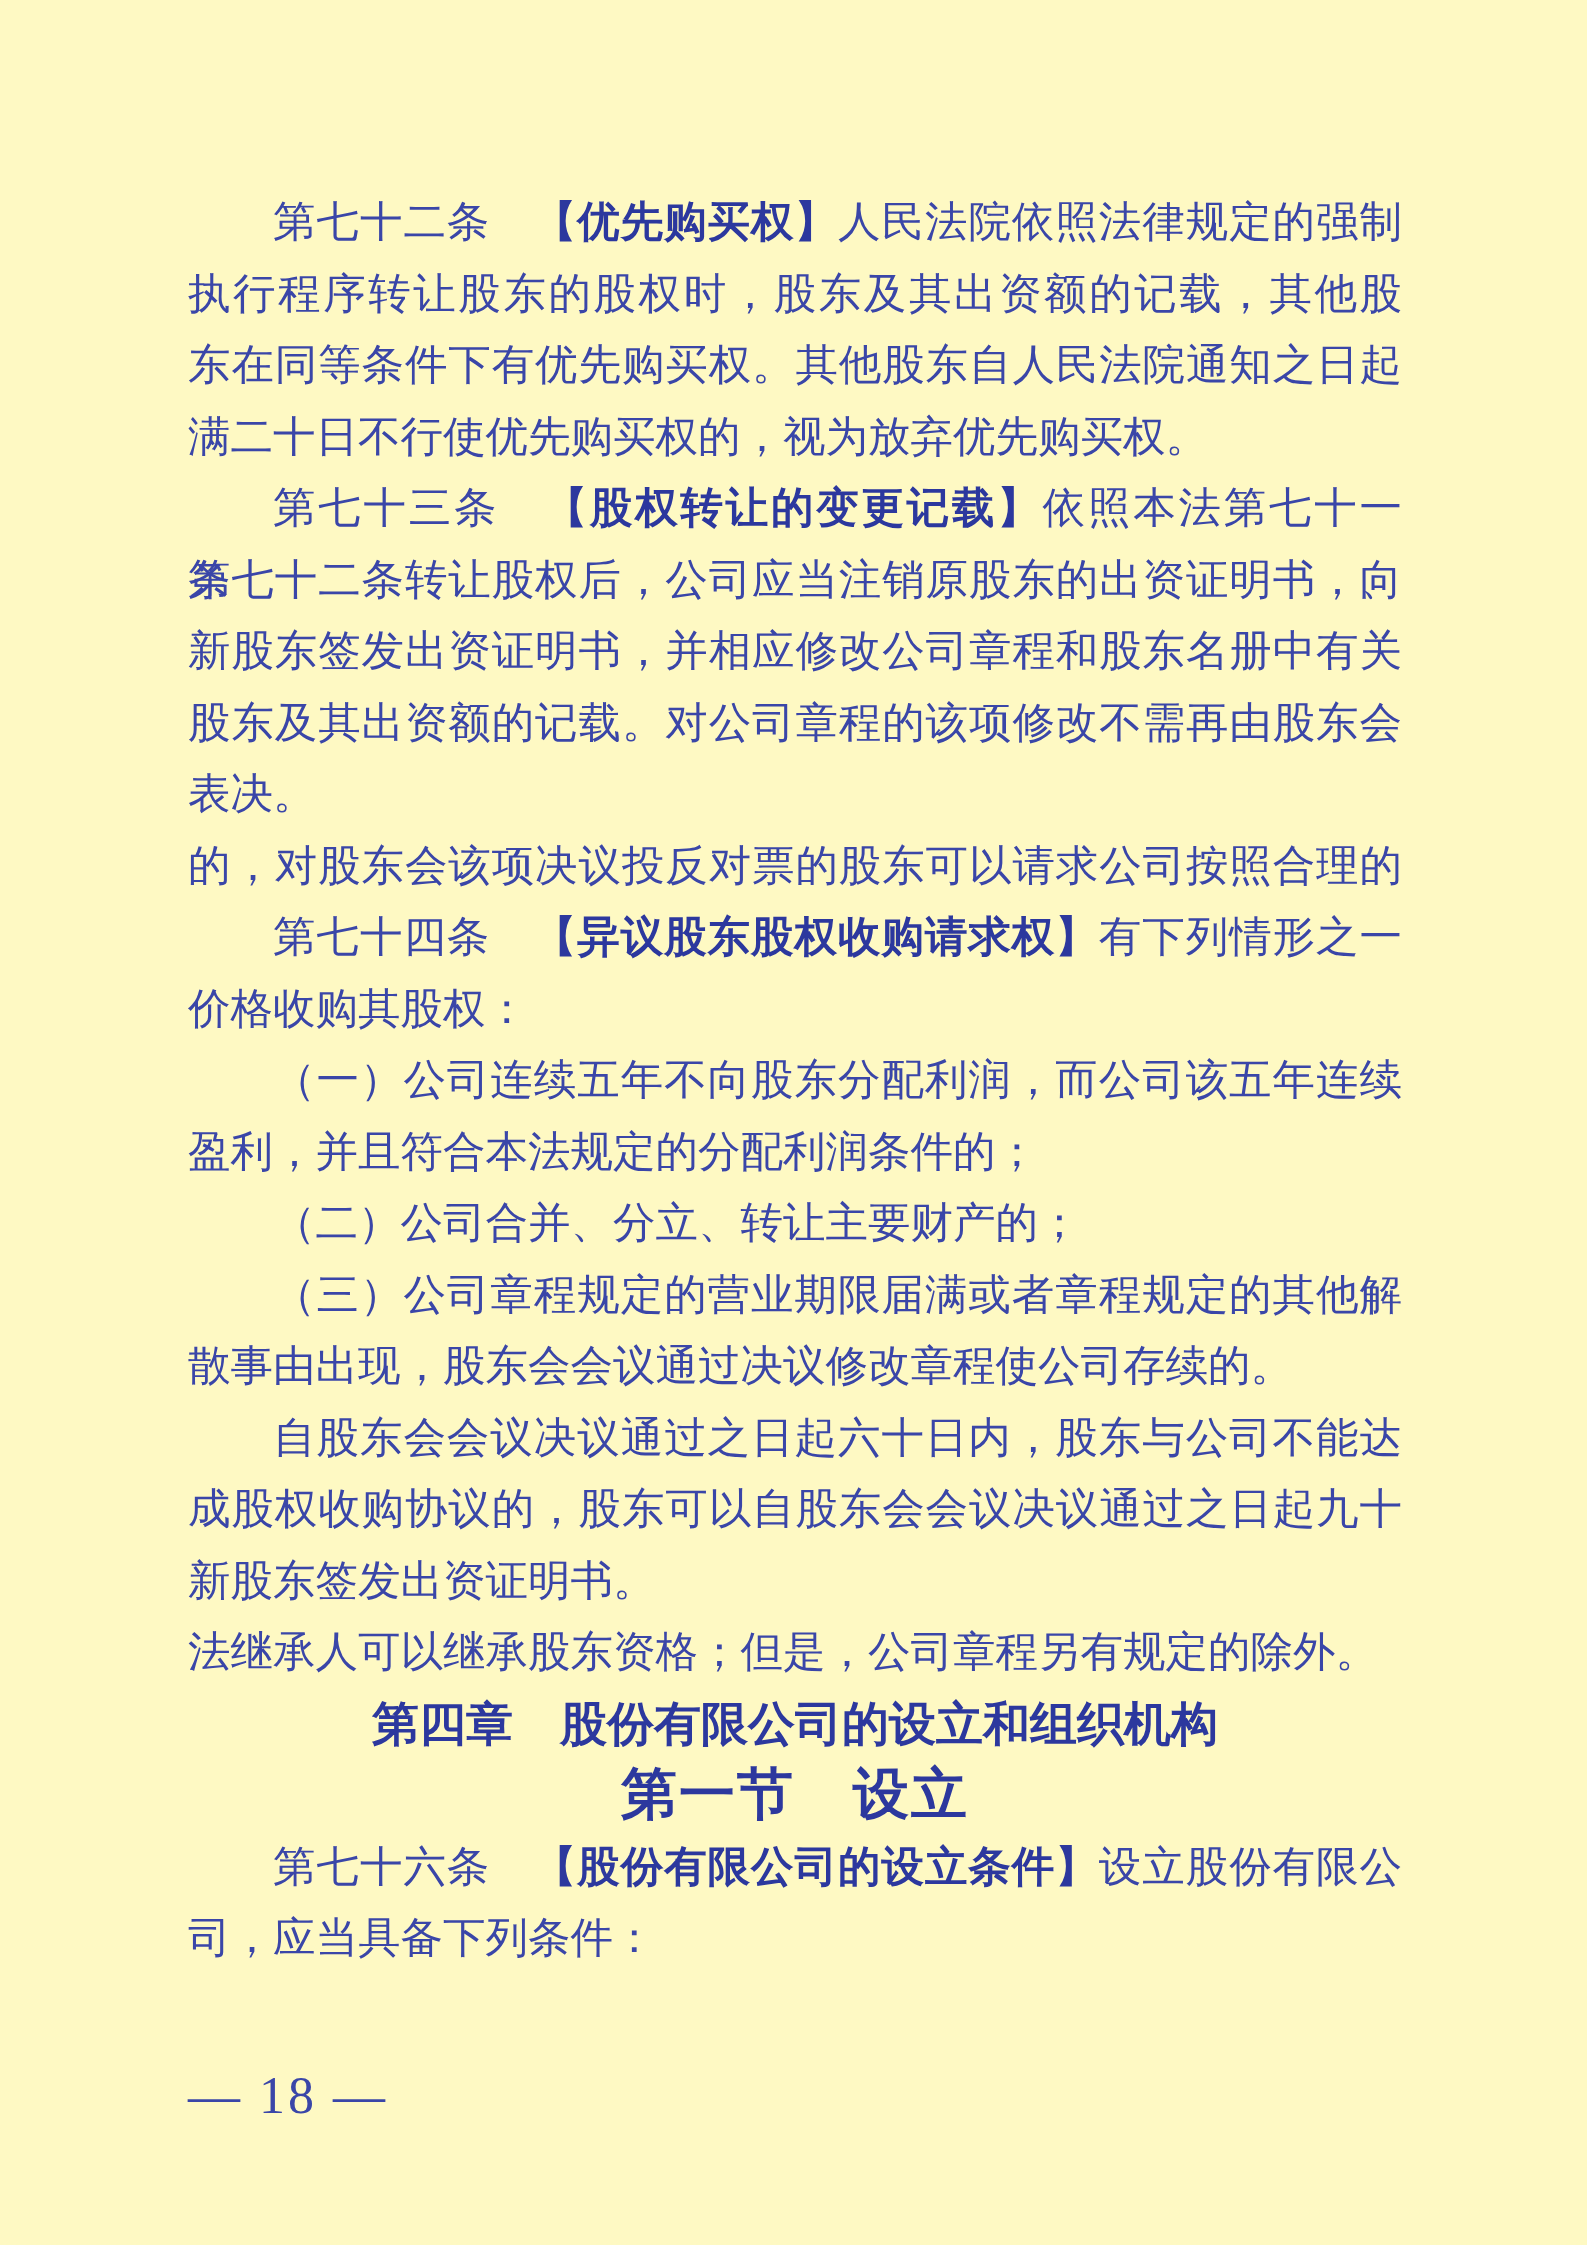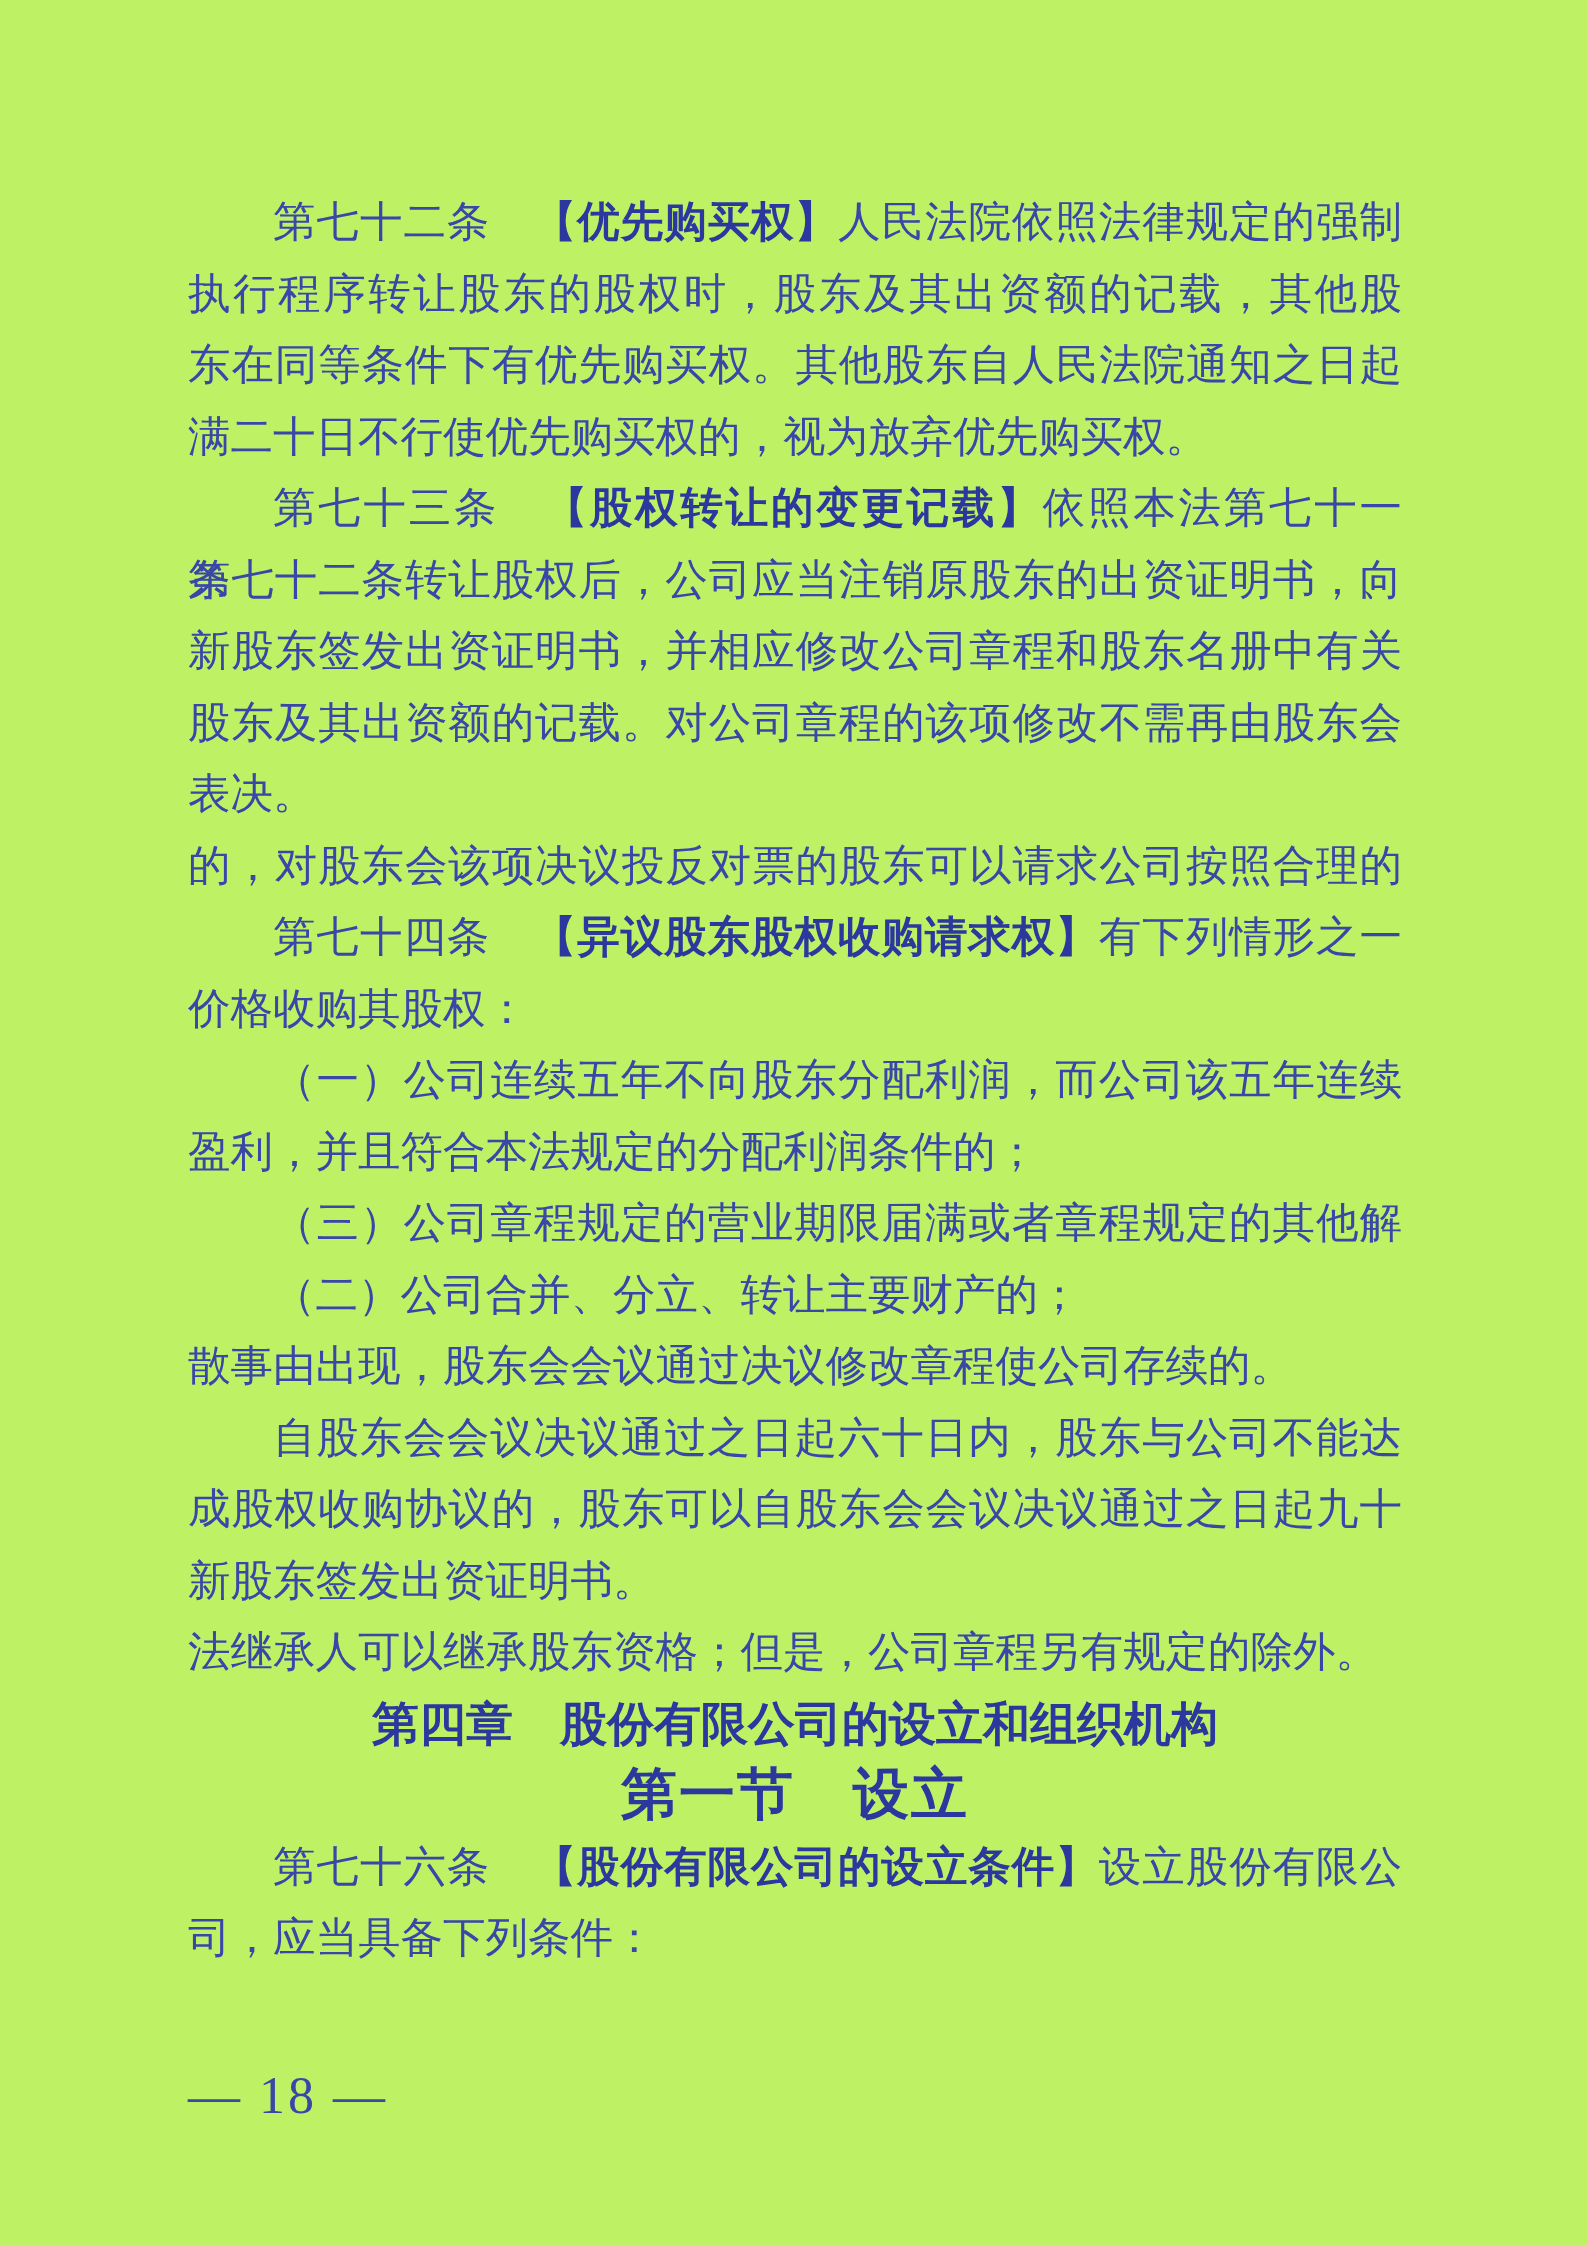--- a/index.html
+++ b/index.html
@@ -63,38 +63,38 @@
     font-size:52px;
     line-height:48px;
     letter-spacing:3px;
     color:var(--ink,#3a46a8);
     font-family:"Liberation Serif","DejaVu Serif",serif;
   }
 </style>
 </head>
 <body>
 
-<div class="page" style="background: #bef264; --ink: #3a46a8; --ink-bold: #2c389e;">
+<div class="page" style="background: #fef9c3; --ink: #3a46a8; --ink-bold: #2c389e;">
   <div class="text-block">
       <div class="line fill indent"><span class="seg">第七十二条　</span><span class="seg bold">【优先购买权】</span><span class="seg">人民法院依照法律规定的强制</span></div>
       <div class="line fill"><span class="seg">执行程序转让股东的股权时，股东及其出资额的记载，其他股</span></div>
       <div class="line fill"><span class="seg">东在同等条件下有优先购买权。其他股东自人民法院通知之日起</span></div>
       <div class="line"><span class="seg">满二十日不行使优先购买权的，视为放弃优先购买权。</span></div>
       <div class="line fill indent"><span class="seg">第七十三条　</span><span class="seg bold">【股权转让的变更记载】</span><span class="seg">依照本法第七十一条、</span></div>
       <div class="line fill"><span class="seg">第七十二条转让股权后，公司应当注销原股东的出资证明书，向</span></div>
       <div class="line fill"><span class="seg">新股东签发出资证明书，并相应修改公司章程和股东名册中有关</span></div>
       <div class="line fill"><span class="seg">股东及其出资额的记载。对公司章程的该项修改不需再由股东会</span></div>
       <div class="line"><span class="seg">表决。</span></div>
       <div class="line fill"><span class="seg">的，对股东会该项决议投反对票的股东可以请求公司按照合理的</span></div>
       <div class="line fill indent"><span class="seg">第七十四条　</span><span class="seg bold">【异议股东股权收购请求权】</span><span class="seg">有下列情形之一</span></div>
       <div class="line"><span class="seg">价格收购其股权：</span></div>
       <div class="line fill indent"><span class="seg">（一）公司连续五年不向股东分配利润，而公司该五年连续</span></div>
       <div class="line"><span class="seg">盈利，并且符合本法规定的分配利润条件的；</span></div>
+      <div class="line indent"><span class="seg">（二）公司合并、分立、转让主要财产的；</span></div>
       <div class="line fill indent"><span class="seg">（三）公司章程规定的营业期限届满或者章程规定的其他解</span></div>
-      <div class="line indent"><span class="seg">（二）公司合并、分立、转让主要财产的；</span></div>
       <div class="line"><span class="seg">散事由出现，股东会会议通过决议修改章程使公司存续的。</span></div>
       <div class="line fill indent"><span class="seg">自股东会会议决议通过之日起六十日内，股东与公司不能达</span></div>
       <div class="line fill"><span class="seg">成股权收购协议的，股东可以自股东会会议决议通过之日起九十</span></div>
       <div class="line"><span class="seg">新股东签发出资证明书。</span></div>
       <div class="line"><span class="seg">法继承人可以继承股东资格；但是，公司章程另有规定的除外。</span></div>
       <div class="line center chapter"><span class="seg bold">第四章　股份有限公司的设立和组织机构</span></div>
       <div class="line center section"><span class="seg bold">第一节　设立</span></div>
       <div class="line fill indent"><span class="seg">第七十六条　</span><span class="seg bold">【股份有限公司的设立条件】</span><span class="seg">设立股份有限公</span></div>
       <div class="line"><span class="seg">司，应当具备下列条件：</span></div>
     </div>

